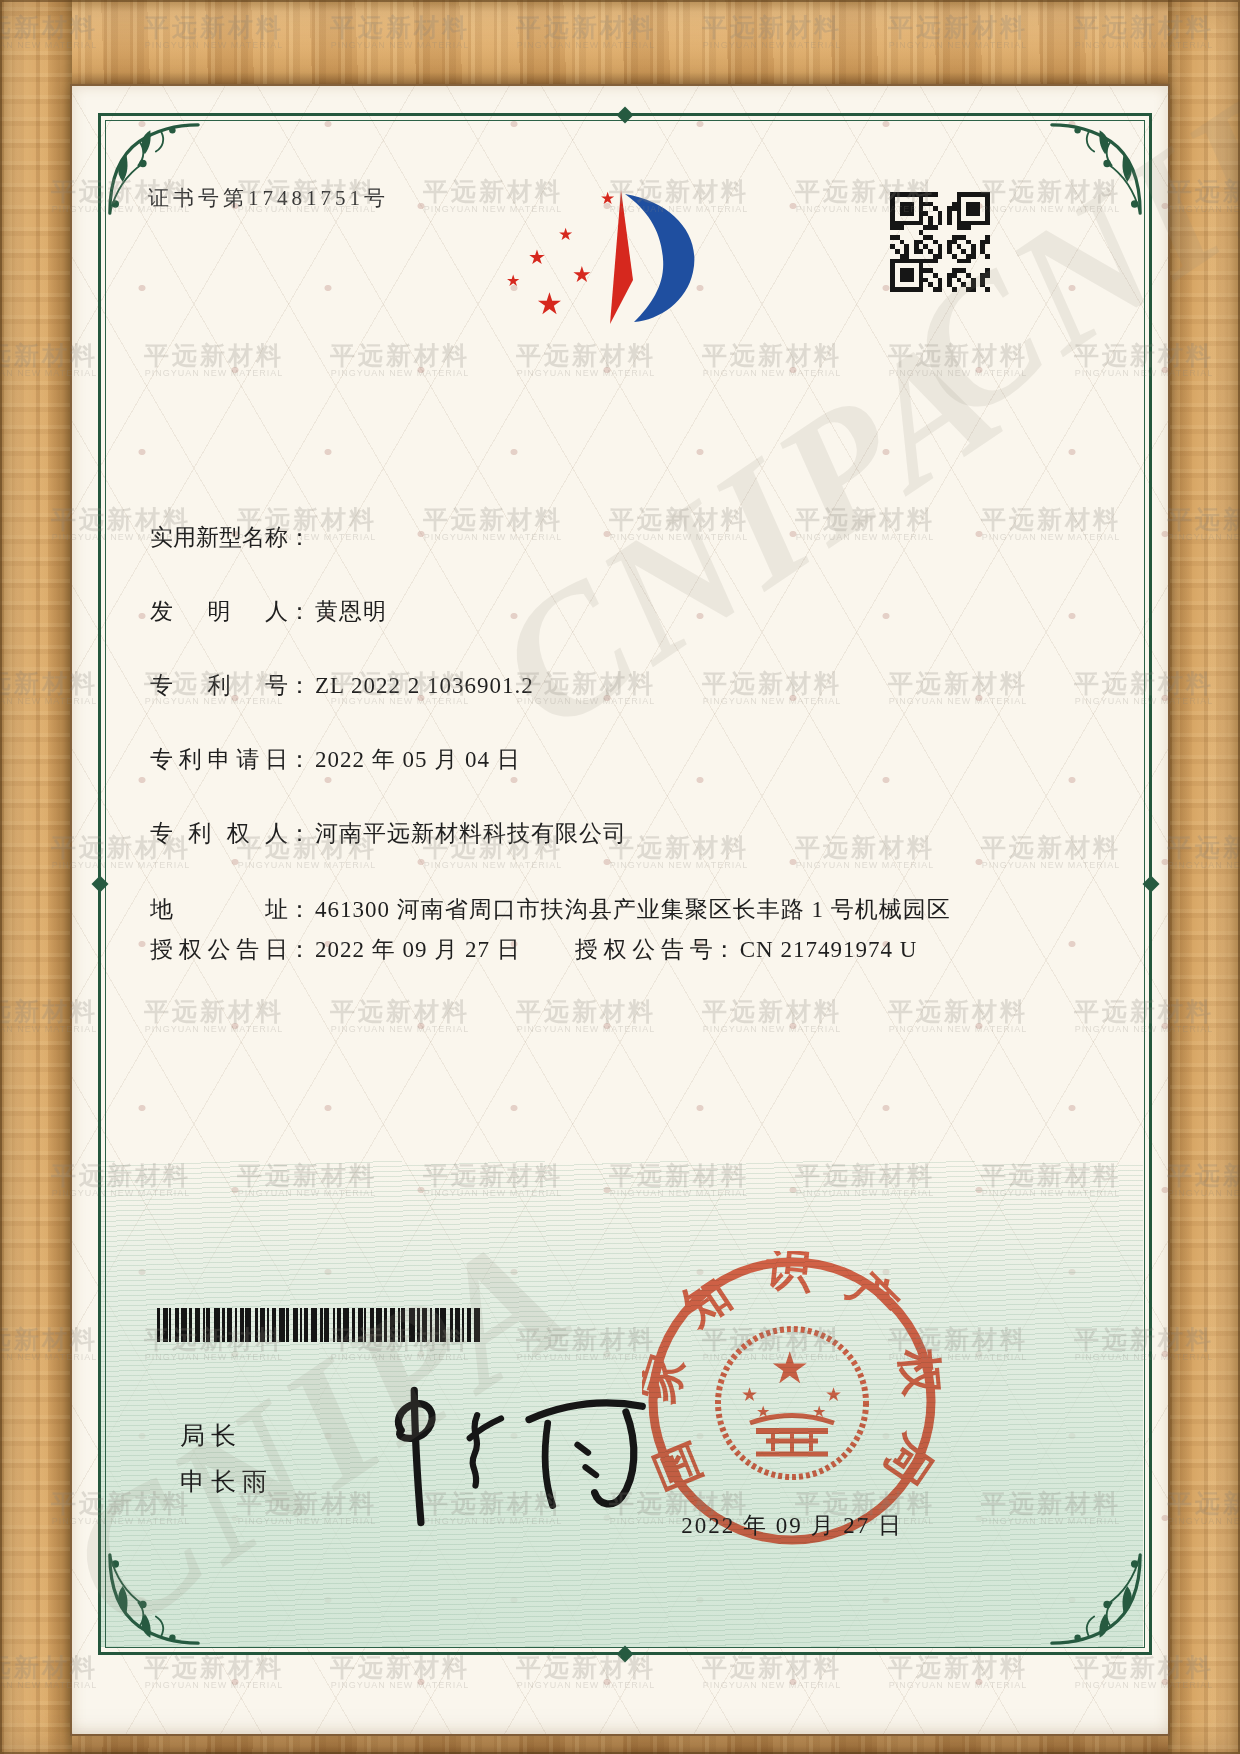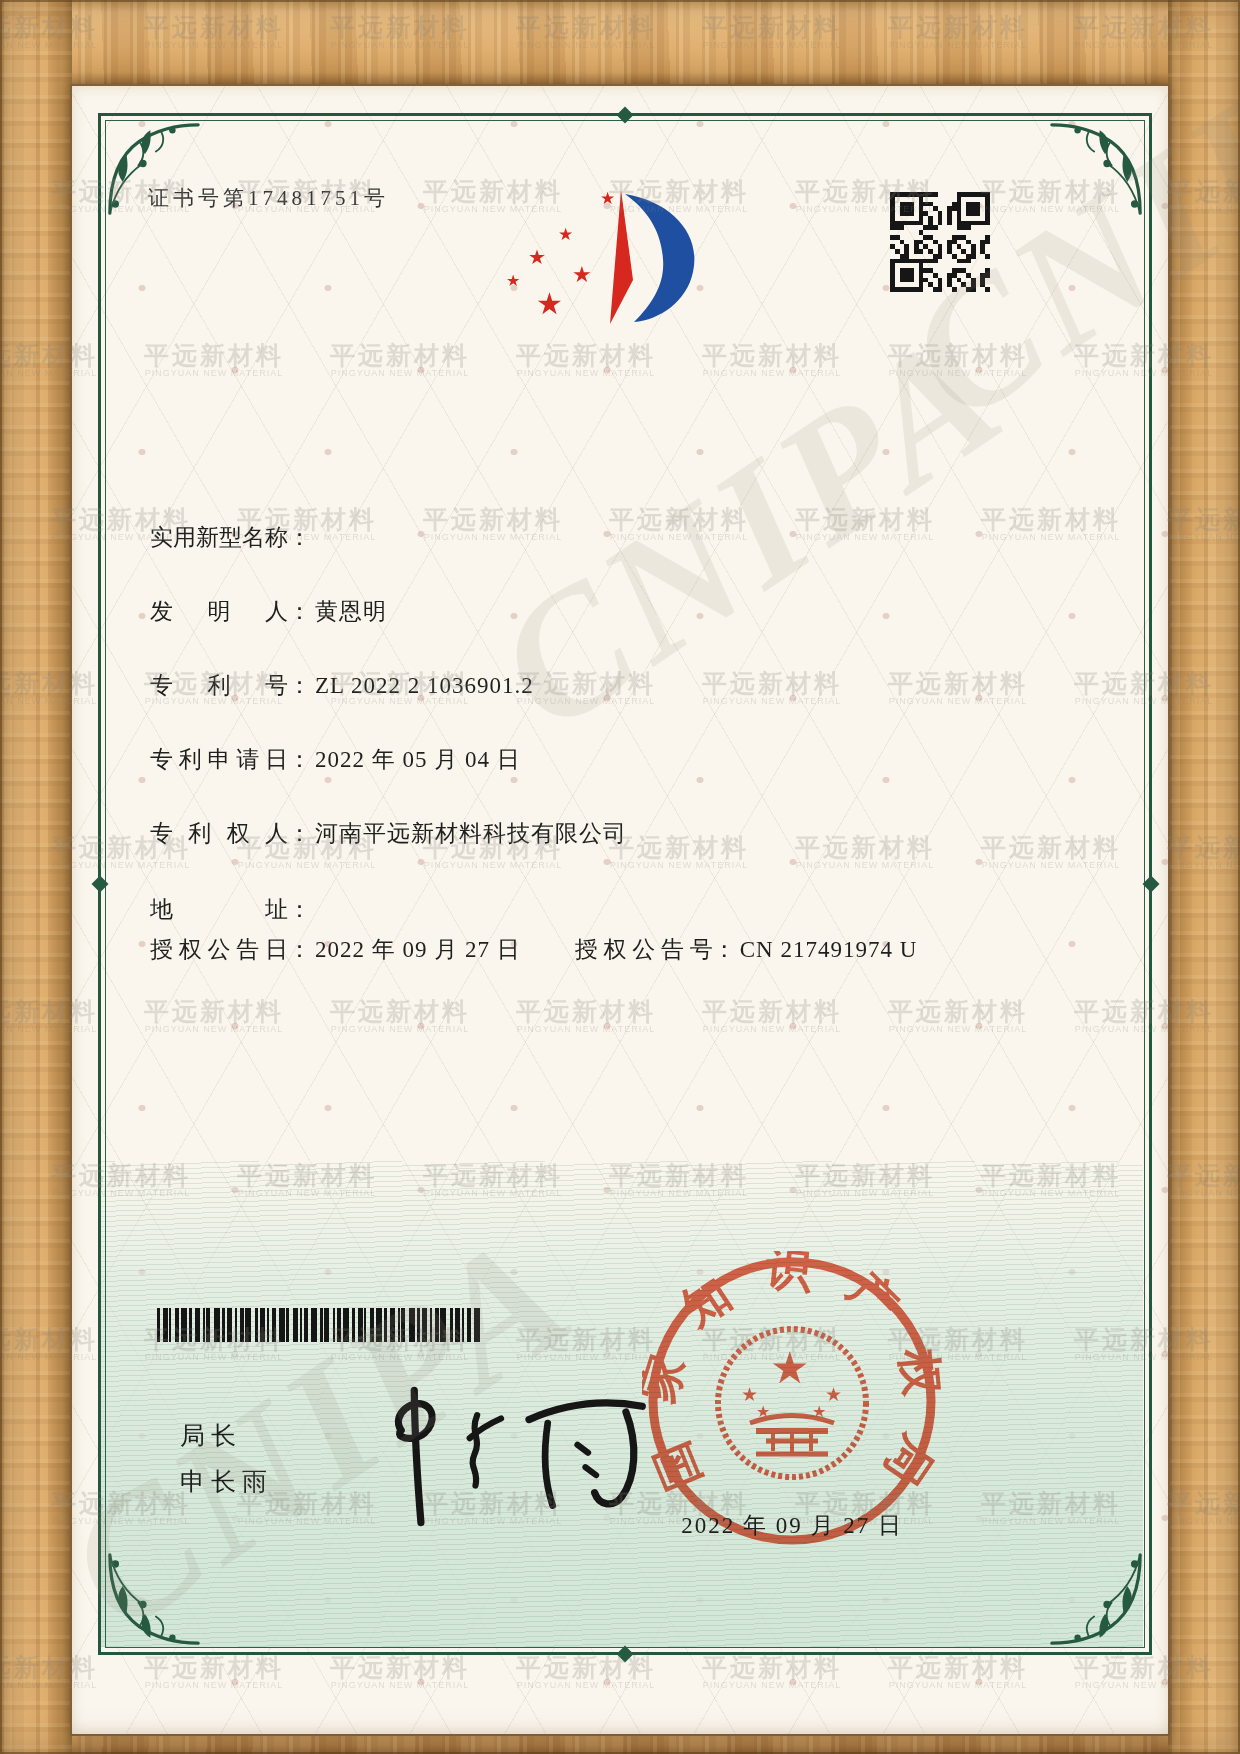--- a/index.html
+++ b/index.html
@@ -403,20 +403,21 @@
           </span>
           <span class="fcolon">：</span>
           <span class="fvalue">河南平远新材料科技有限公司</span>
         </div>
         <div class="field-row addr">
           <span class="flabel">
             <span>地</span>
             <span>址</span>
           </span>
           <span class="fcolon">：</span>
+          <span class="fvalue">461300 河南省周口市扶沟县产业集聚区长丰路 1 号机械园区</span>
         </div>
         <div class="field-row grant-row">
           <span class="flabel">
             <span>授</span>
             <span>权</span>
             <span>公</span>
             <span>告</span>
             <span>日</span>
           </span>
           <span class="fcolon">：</span>

